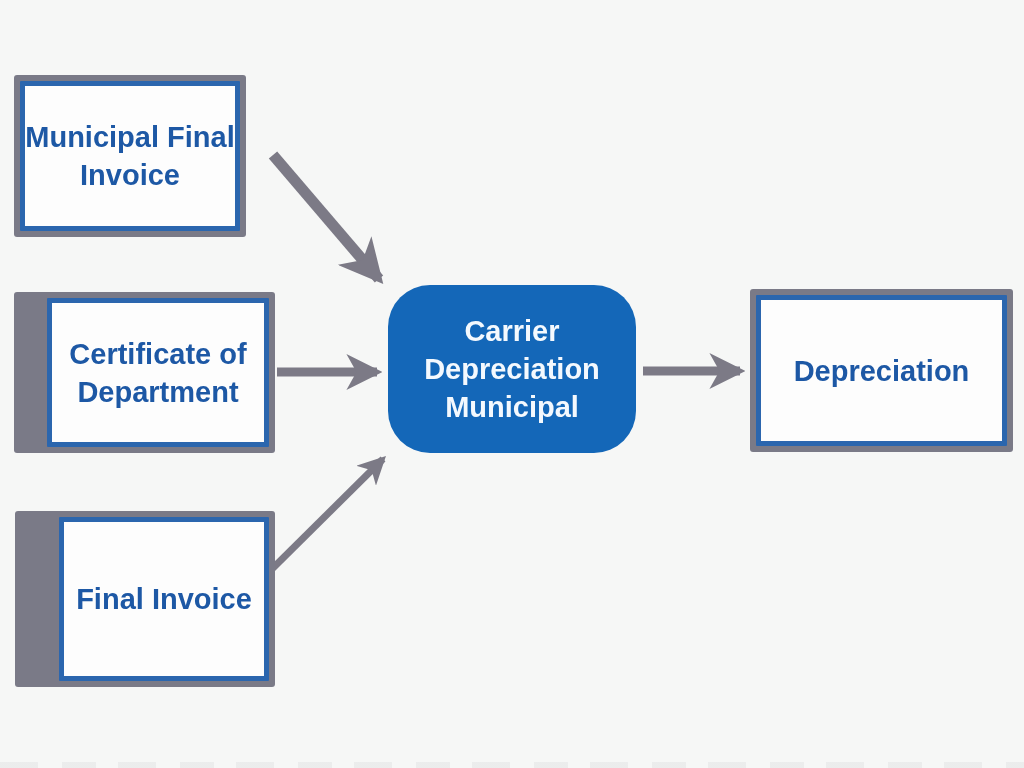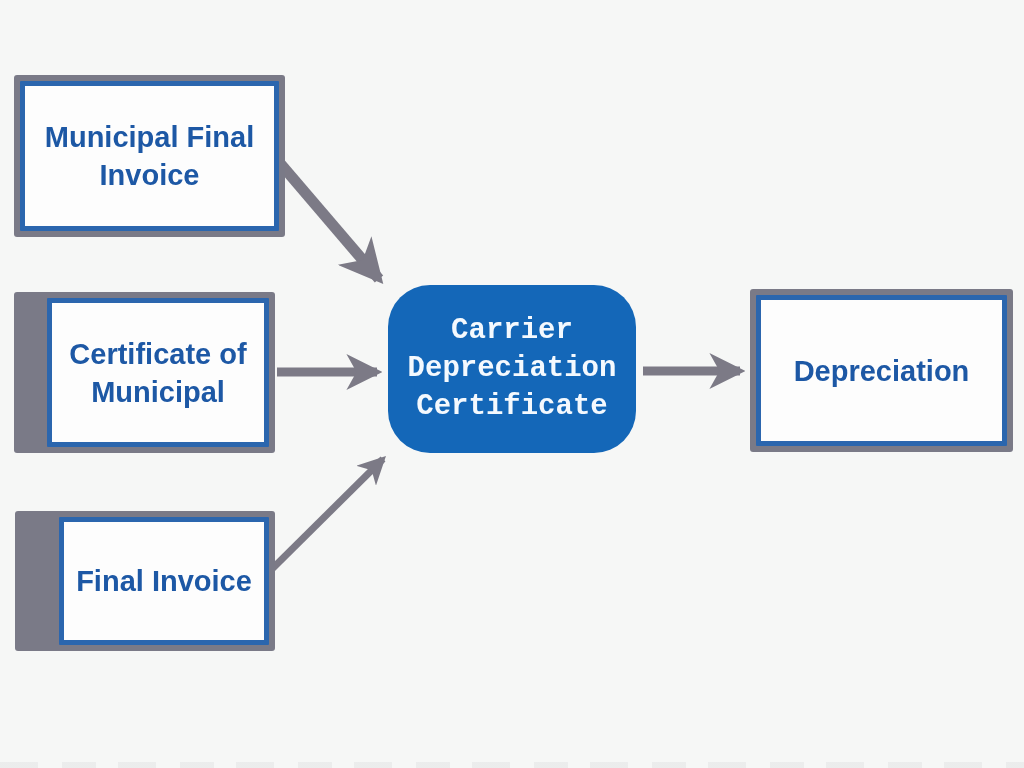--- a/index.html
+++ b/index.html
@@ -53,34 +53,33 @@
     justify-content: center;
     text-align: center;
   }
   .node-label {
     font-size: 29px;
     font-weight: bold;
     line-height: 38px;
     color: var(--label-text);
   }
   .node-label .line { display: block; }
-  .node-municipal   { left: 14px;  top: 75px;  width: 271px; height: 162px; }
+  .node-municipal   { left: 14px;  top: 75px;  width: 232px; height: 162px; }
   .node-certificate { left: 14px;  top: 292px; width: 261px; height: 161px; padding-left: 33px; }
-  .node-invoice     { left: 15px;  top: 511px; width: 260px; height: 140px; padding-left: 44px; }
+  .node-invoice     { left: 15px;  top: 511px; width: 260px; height: 176px; padding-left: 44px; }
   .node-released    { left: 750px; top: 289px; width: 263px; height: 163px; }
   .node-center {
     position: absolute;
     left: 388px; top: 285px; width: 248px; height: 168px;
     background: var(--center-fill);
     border-radius: 42px;
     display: flex;
     align-items: center;
     justify-content: center;
     text-align: center;
-    font-family: Liberation Mono, monospace;
   }
   .node-center .node-label {
     color: var(--center-text);
   }
   .bottom-artifact {
     position: absolute;
     left: 0; bottom: 0;
     width: 1024px; height: 6px;
     background: repeating-linear-gradient(90deg,
       var(--artifact) 0px, var(--artifact) 38px,
@@ -113,38 +112,38 @@
         <span class="line">Municipal Final</span>
         <span class="line">Invoice</span>
       </div>
     </div>
   </div>
 
   <div class="node node-certificate">
     <div class="node-inner">
       <div class="node-label">
         <span class="line">Certificate of</span>
-        <span class="line">Municipal</span>
+        <span class="line">Department</span>
       </div>
     </div>
   </div>
 
   <div class="node node-invoice">
     <div class="node-inner">
       <div class="node-label">
         <span class="line">Final Invoice</span>
       </div>
     </div>
   </div>
 
   <div class="node-center">
     <div class="node-label">
       <span class="line">Carrier</span>
       <span class="line">Depreciation</span>
-      <span class="line">Certificate</span>
+      <span class="line">Municipal</span>
     </div>
   </div>
 
   <div class="node node-released">
     <div class="node-inner">
       <div class="node-label">
         <span class="line">Depreciation</span>
       </div>
     </div>
   </div>

